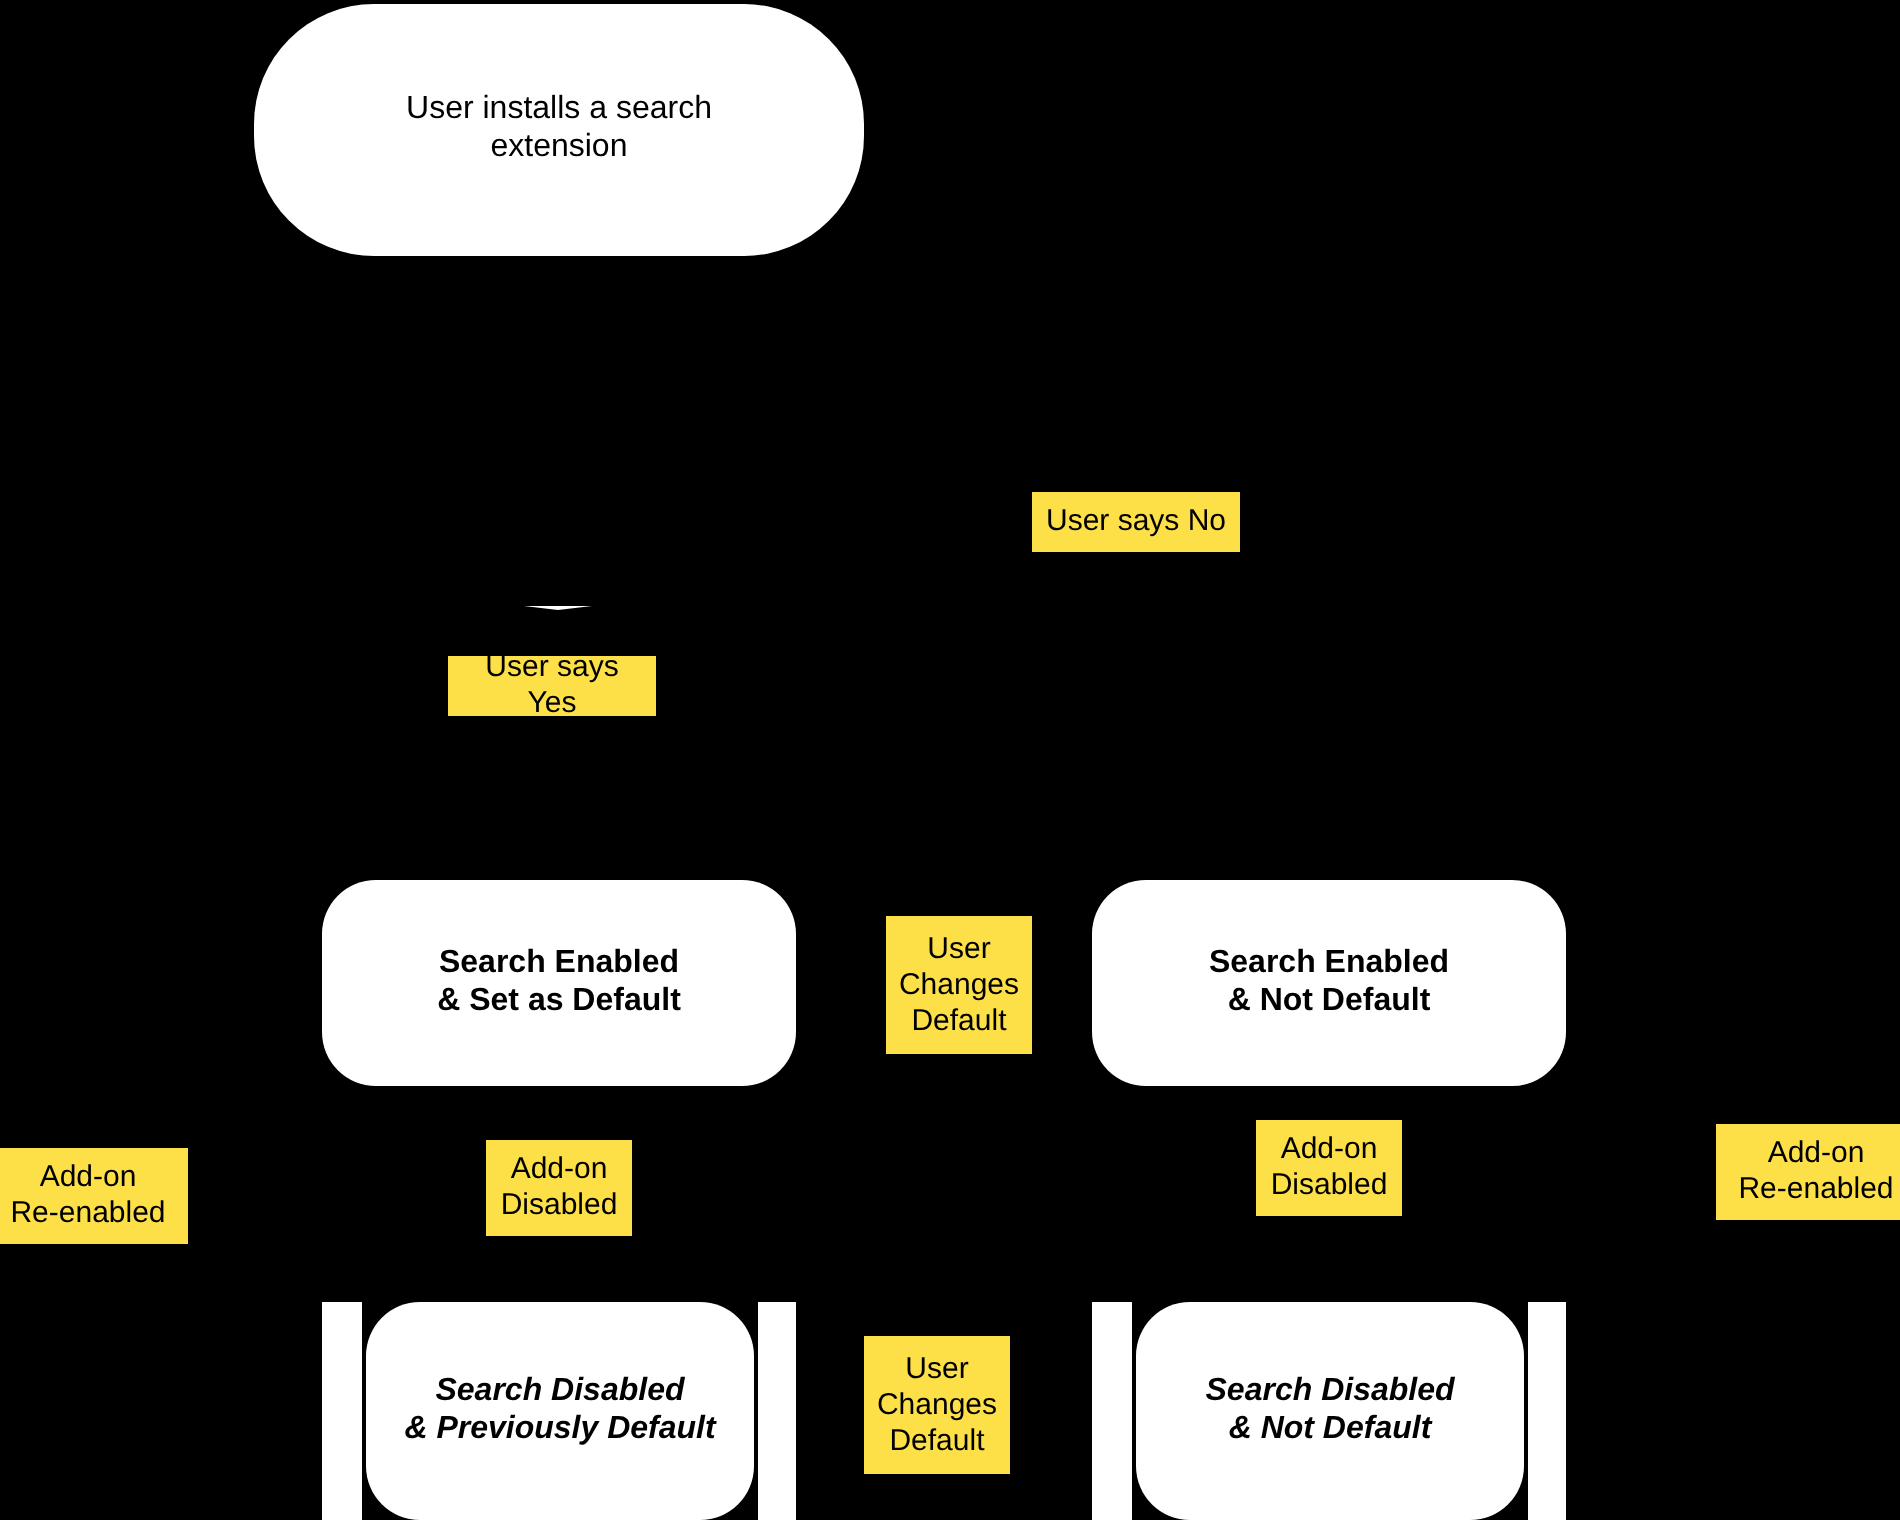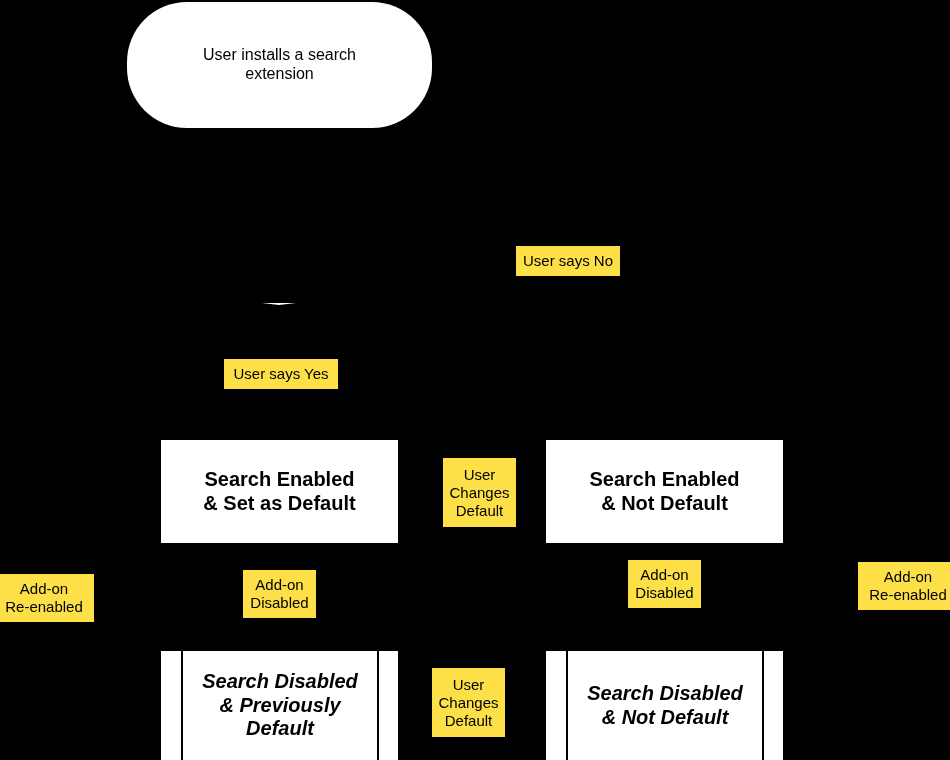--- a/index.html
+++ b/index.html
@@ -50,22 +50,23 @@
     justify-content: center;
     text-align: center;
     color: #000000;
     font-size: 16px;
     line-height: 1.18;
     padding-left: 34px;
     box-sizing: border-box;
   }
   
   .state-box {
-    font-size: 20px;
+    font-size: 16px;
     font-weight: bold;
+    border-radius: 27px;
   }
   .state-box.disabled-state {
     font-style: italic;
   }
   
   .gutter {
     position: absolute;
     background: #ffffff;
   }
   
@@ -115,21 +116,21 @@
       <span>User installs a search</span><br>
       <span>extension</span>
     </span>
   </div>
 
 
   <div class="arrow-frag" style="left:262px; top:303px; width:34px; height:2px; clip-path:polygon(0 0,100% 0,50% 100%);"></div>
 
   <div class="edge-label" style="left:516px; top:246px; width:104px; height:30px;">User says No</div>
 
-  <div class="edge-label" style="left:224px; top:359px; width:114px; height:30px;">User says Yes</div>
+  <div class="edge-label" style="left:224px; top:328px; width:104px; height:30px;">User says Yes</div>
 
   <div class="node state-box" style="left:161px; top:440px; width:237px; height:103px;">
     <span class="lbl-2">
       <span>Search Enabled</span><br>
       <span>&amp; Set as Default</span>
     </span>
   </div>
 
   <div class="node state-box" style="left:546px; top:440px; width:237px; height:103px;">
     <span class="lbl-2">

